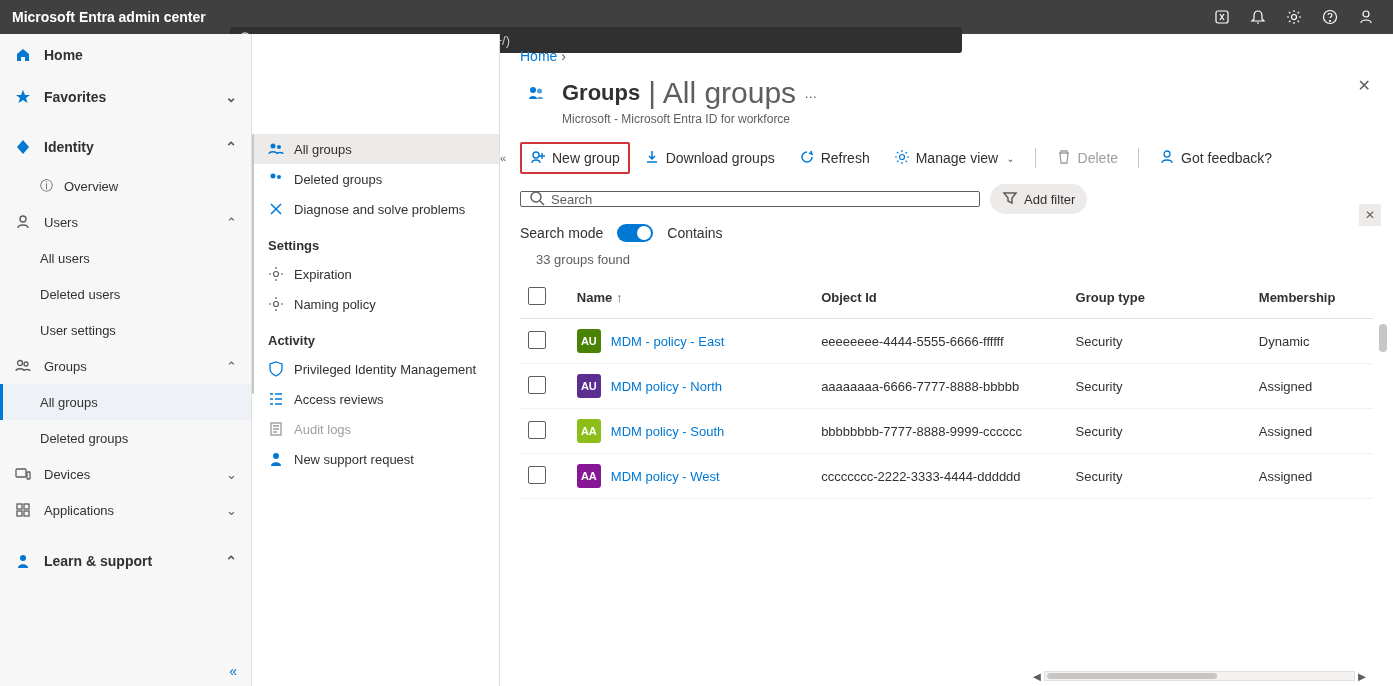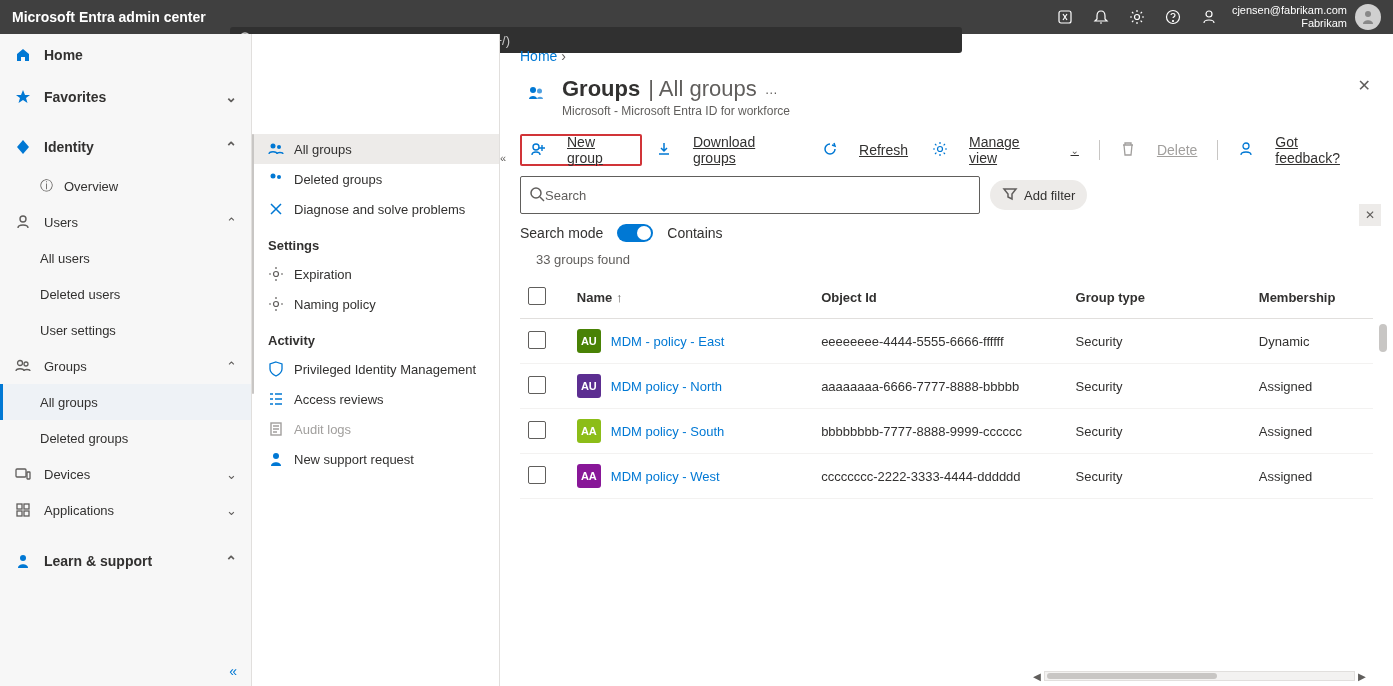--- a/index.html
+++ b/index.html
@@ -168,66 +168,66 @@
     color:#0078d4;
     display:flex; align-items:center; justify-content:center;
   }
   .page-title-line {
     display:flex; align-items:center; gap:8px;
   }
   .page-title {
     font-size:22px; font-weight:600;
   }
   .page-subtitle {
-    font-size:22px; font-weight:400; color:#605e5c;
+    font-size:30px; font-weight:400; color:#605e5c;
   }
   .page-subtext { font-size:12px; color:#605e5c; margin-top:2px;}
   .close-x {
     position:absolute;
     top:42px; right:22px;
     font-size:16px; color:#605e5c; cursor:pointer;
   }
 
   
   .toolbar-row {
     display:flex; align-items:center;
     height:44px;
     padding: 0 20px;
     gap:4px;
     font-size:14px;
     color:#323130;
   }
   .tbtn {
     display:flex; align-items:center;
     height:32px; padding:0 10px;
-    gap:21px; cursor:pointer; border-radius:2px;text-decoration:underline;
+    gap:6px; cursor:pointer; border-radius:2px;
   }
   .tbtn .ic { color:#0078d4; }
   .tbtn.disabled { color:#a19f9d; cursor:default;}
   .tbtn.disabled .ic { color:#a19f9d;}
   .tbtn.highlighted {
     border:2px solid #d13438;
     padding:0 8px;
   }
   .tsep { width:1px; height:20px; background:#c8c6c4; margin:0 6px;}
   .tchev { font-size:10px; color:#605e5c; margin-left:2px;}
 
   
   .search-row {
     display:flex; align-items:center;
     padding: 4px 20px;
     gap:10px;
   }
   .search-field {
     flex:0 0 460px;
-    height:38px;
+    height:16px;
     border:1px solid #605e5c;
     border-radius:2px;
     display:flex; align-items:center;
-    padding:0 8px; 
+    padding:0 8px; gap:6px;
     color:#605e5c;
   }
   .add-filter-btn {
     height:30px;
     background:#edebe9;
     border-radius:15px;
     display:flex; align-items:center;
     gap:6px; padding:0 12px;
     cursor:pointer;
     color:#323130;
@@ -339,32 +339,20 @@
           <path d="M6 6 C6 4 10 4 10 6 C10 8 8 8 8 9"></path>
           <circle cx="8" cy="12" r="0.5" fill="#fff"></circle>
         </svg>
       </div>
     <div class="topicon">
         <svg viewBox="0 0 16 16" fill="none" stroke="#fff" stroke-width="1.2">
           <circle cx="8" cy="5" r="3"></circle>
           <path d="M3 14 C3 10 13 10 13 14"></path>
         </svg>
       </div>
-  </div>
-  <div class="user-block">
-    <div class="user-text">
-      <div>cjensen@fabrikam.com</div>
-      <div>Fabrikam</div>
-    </div>
-    <div class="avatar">
-      <svg viewBox="0 0 16 16" fill="#888">
-          <circle cx="8" cy="5" r="3"></circle>
-          <path d="M3 15 C3 10 13 10 13 15 Z"></path>
-        </svg>
-    </div>
   </div>
 </div>
 
 <div class="layout">
 
   <div class="sidebar">
     <div class="side-item bold">
       <span class="side-icon">
           <svg viewBox="0 0 16 16" fill="#0078d4">
             <path d="M8 2 L14 7 L14 14 L10 14 L10 10 L6 10 L6 14 L2 14 L2 7 Z"></path>

